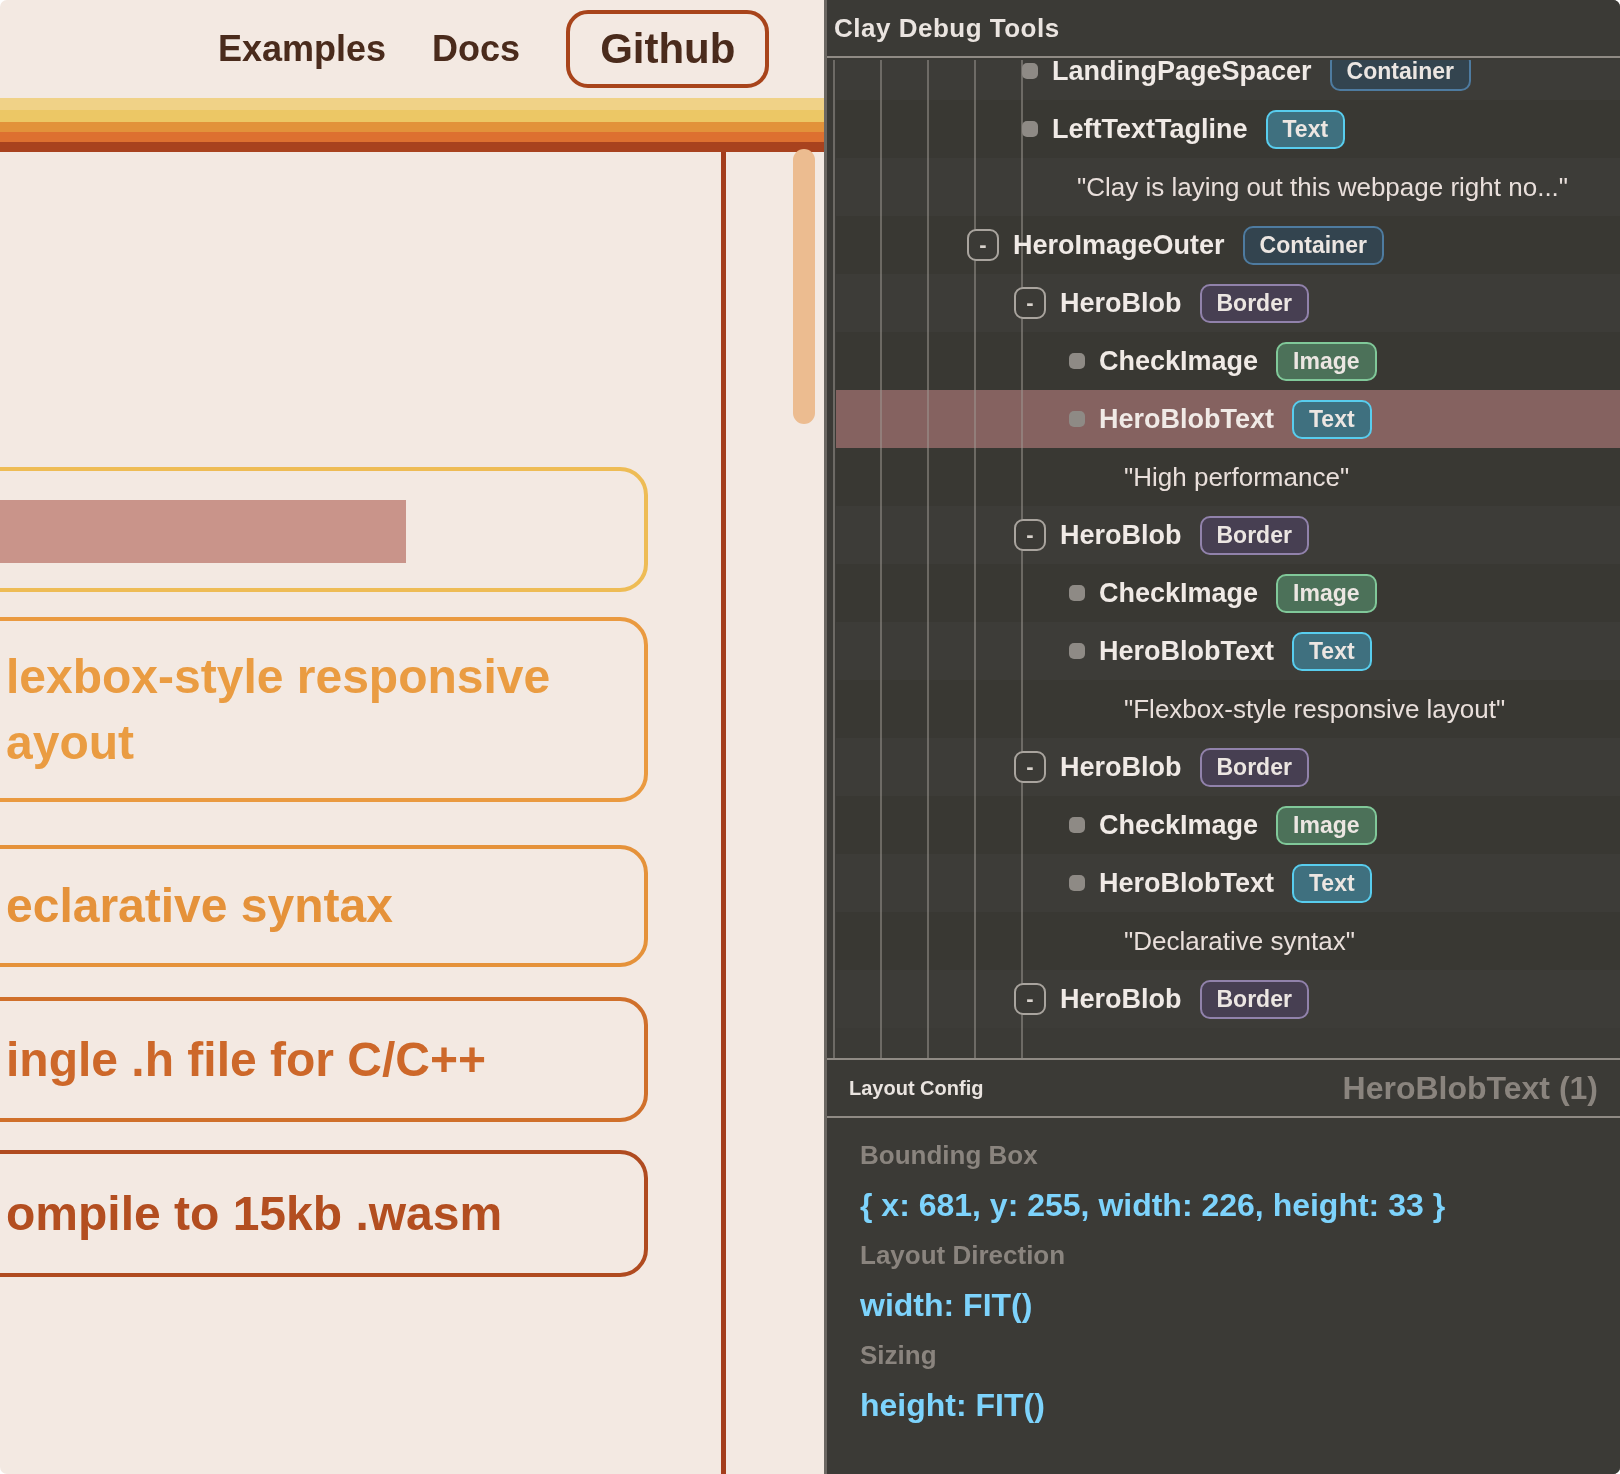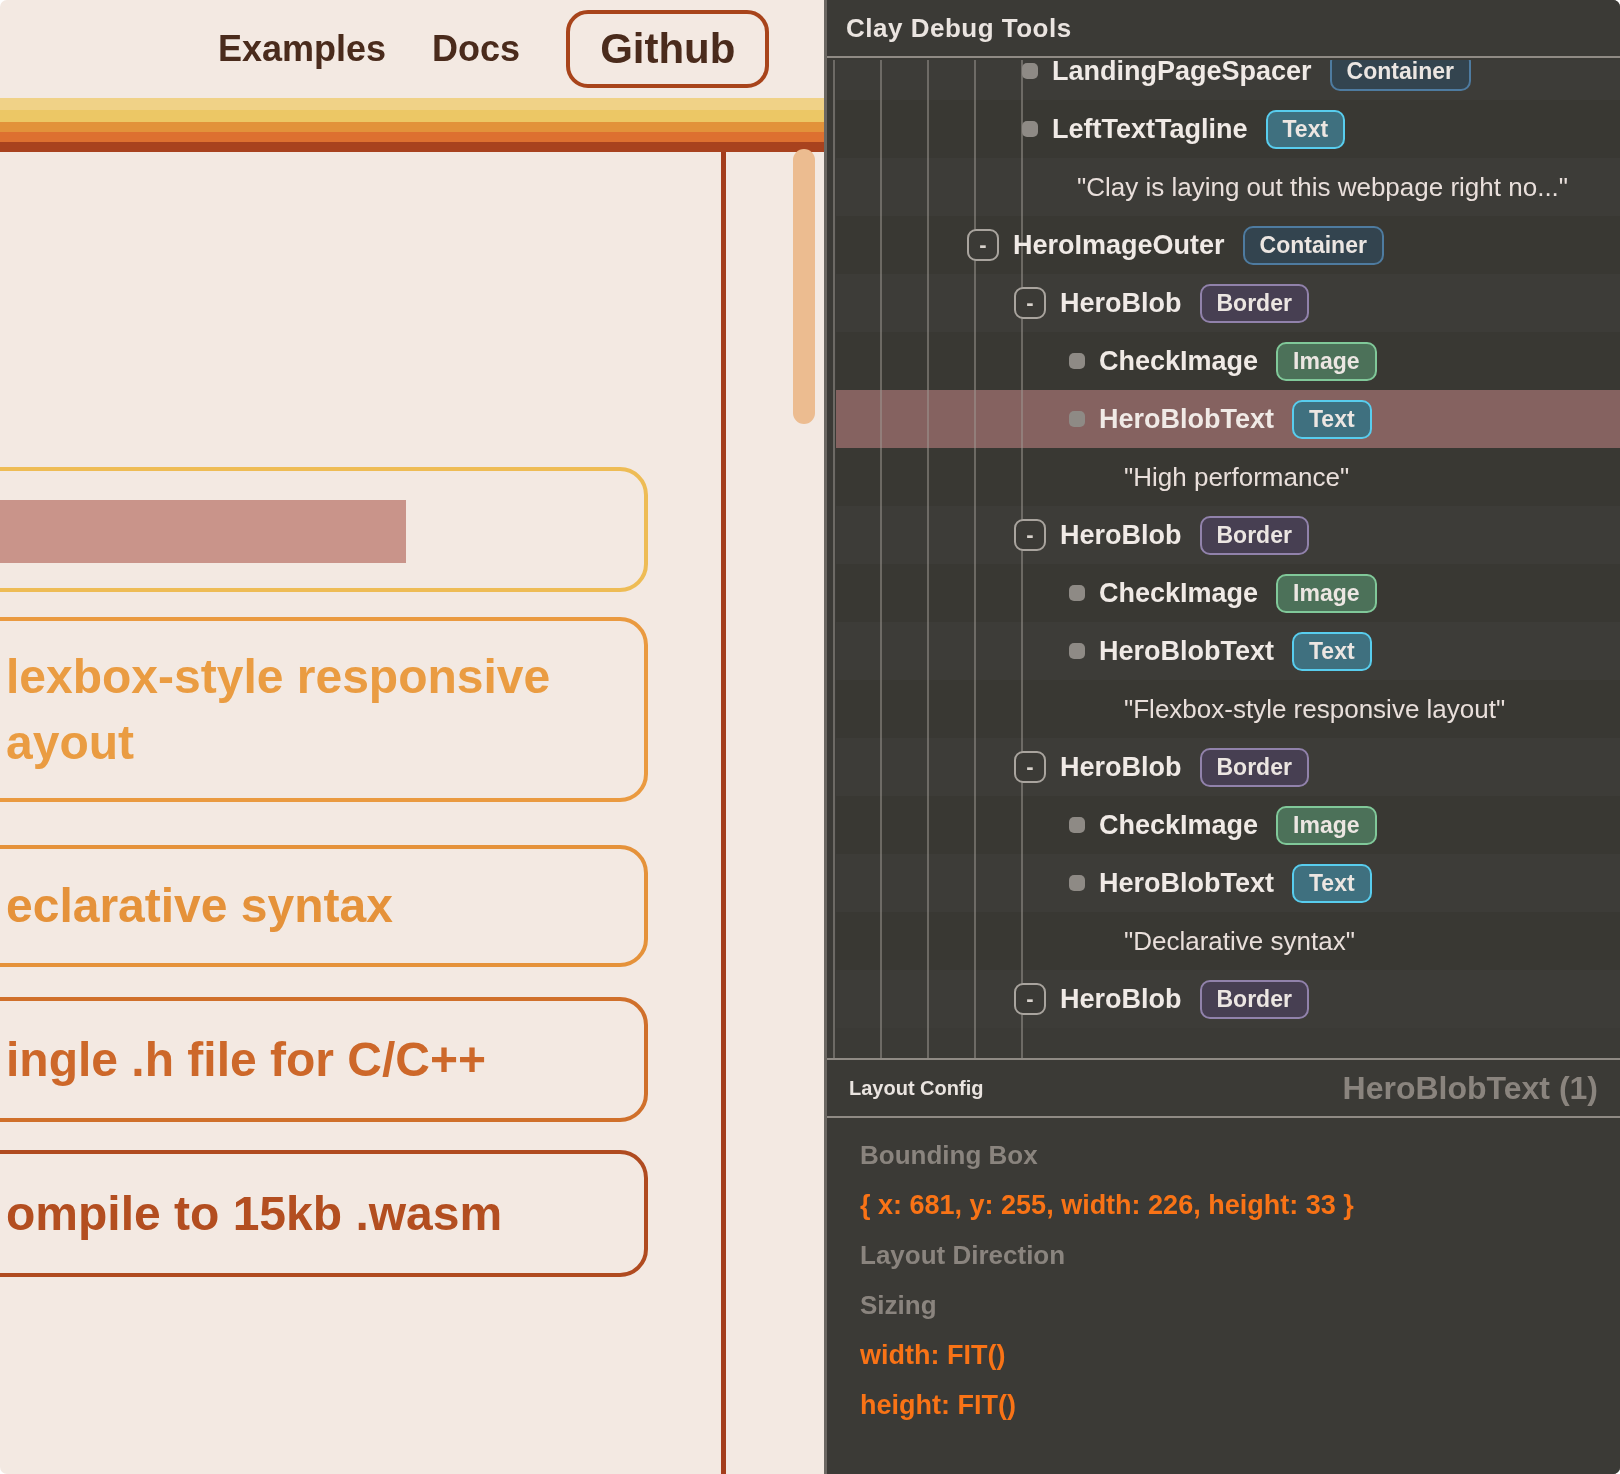--- a/index.html
+++ b/index.html
@@ -39,21 +39,21 @@
   .feature-box .ftext{position:relative;z-index:3;padding-left:54px;font-size:48px;font-weight:600;white-space:pre-line;line-height:66px;}
   .fb1{top:467px;height:125px;border-color:var(--box1_border)} .fb1 .ftext{color:var(--box1_text)}
   .fb2{top:617px;height:185px;border-color:var(--box2_border)} .fb2 .ftext{color:var(--box2_text)}
   .fb3{top:845px;height:122px;border-color:var(--box3_border)} .fb3 .ftext{color:var(--box3_text)}
   .fb4{top:997px;height:125px;border-color:var(--box4_border)} .fb4 .ftext{color:var(--box4_text)}
   .fb5{top:1150px;height:127px;border-color:var(--box5_border)} .fb5 .ftext{color:var(--box5_text)}
   .hl-rect{position:absolute;left:0;top:500px;width:406px;height:63px;background:var(--text_highlight);z-index:2;}
 
   
   .panel{position:absolute;left:824px;top:0;right:0;bottom:0;background:var(--panel_bg);border-left:3px solid var(--panel_edge);z-index:5;}
-  .panel-header{position:absolute;left:0;right:0;top:0;height:58px;border-bottom:2px solid var(--panel_sep);display:flex;align-items:center;padding-left:19px;background:var(--panel_bg);z-index:8;}
+  .panel-header{position:absolute;left:0;right:0;top:0;height:58px;border-bottom:2px solid var(--panel_sep);display:flex;align-items:center;padding-left:7px;background:var(--panel_bg);z-index:8;}
   .panel-title{font-size:26px;font-weight:600;color:#eae4e0;letter-spacing:.5px;}
   .close-btn{position:absolute;top:10px;right:10px;width:45px;height:45px;border-radius:13px;background:var(--close_bg);border:3px solid var(--close_bd);color:var(--close_x);font-size:25px;font-weight:700;display:flex;align-items:center;justify-content:center;cursor:pointer;font-family:inherit;line-height:1;}
   .tree{position:absolute;left:0;right:0;top:60px;height:998px;overflow:hidden;padding-left:9px;}
   .rows{margin-top:-18px;}
   .row{height:58px;display:flex;align-items:center;gap:14px;position:relative;}
   .row:nth-child(odd){background:#3d3c38}
   .row:nth-child(even){background:#393833}
   .row.hl{background:var(--row_hl)}
   .guides{position:absolute;inset:0;pointer-events:none;z-index:3;}
   .guide{position:absolute;top:0;bottom:0;width:2px;background:var(--guide);}
@@ -70,21 +70,21 @@
   .b-image{background:var(--badge_image_bg);border-color:var(--badge_image_bd);}
   .b-text{background:var(--badge_text_bg);border-color:var(--badge_text_bd);}
 
   .config{position:absolute;left:0;right:0;top:1058px;bottom:0;border-top:2px solid var(--panel_sep);background:var(--panel_bg);z-index:8;}
   .config-header{height:58px;border-bottom:2px solid var(--panel_sep);display:flex;align-items:center;justify-content:space-between;padding:0 22px;}
   .config-title{font-size:20px;font-weight:600;color:#eae4e0;}
   .config-selected{font-size:32px;font-weight:600;color:var(--panel_muted);}
   .fields{padding:12px 22px 0 22px;}
   .fline{height:50px;display:flex;align-items:center;font-size:26px;font-weight:600;margin-left:11px;}
   .flabel{color:var(--panel_muted);}
-  .fvalue{color:#f97316;font-size:27px;}
+  .fvalue{color:#7dd3fc;font-size:32px;}
 </style>
 </head>
 <body>
 
 <div class="screen">
 
   <div class="nav">
     <span class="nav-link">Examples</span>
     <span class="nav-link">Docs</span>
     <button class="gh-btn">Github</button>
@@ -225,25 +225,25 @@
         <div class="fline">
             <span class="flabel">Bounding Box</span>
           </div>
         <div class="fline">
             <span class="fvalue">{ x: 681, y: 255, width: 226, height: 33 }</span>
           </div>
         <div class="fline">
             <span class="flabel">Layout Direction</span>
           </div>
         <div class="fline">
+            <span class="fvalue">width: FIT()</span>
+          </div>
+        <div class="fline">
             <span class="flabel">Sizing</span>
           </div>
         <div class="fline">
-            <span class="fvalue">width: FIT()</span>
-          </div>
-        <div class="fline">
             <span class="fvalue">height: FIT()</span>
           </div>
       </div>
     </div>
 
   </div>
 </div>
 
 </body></html>

